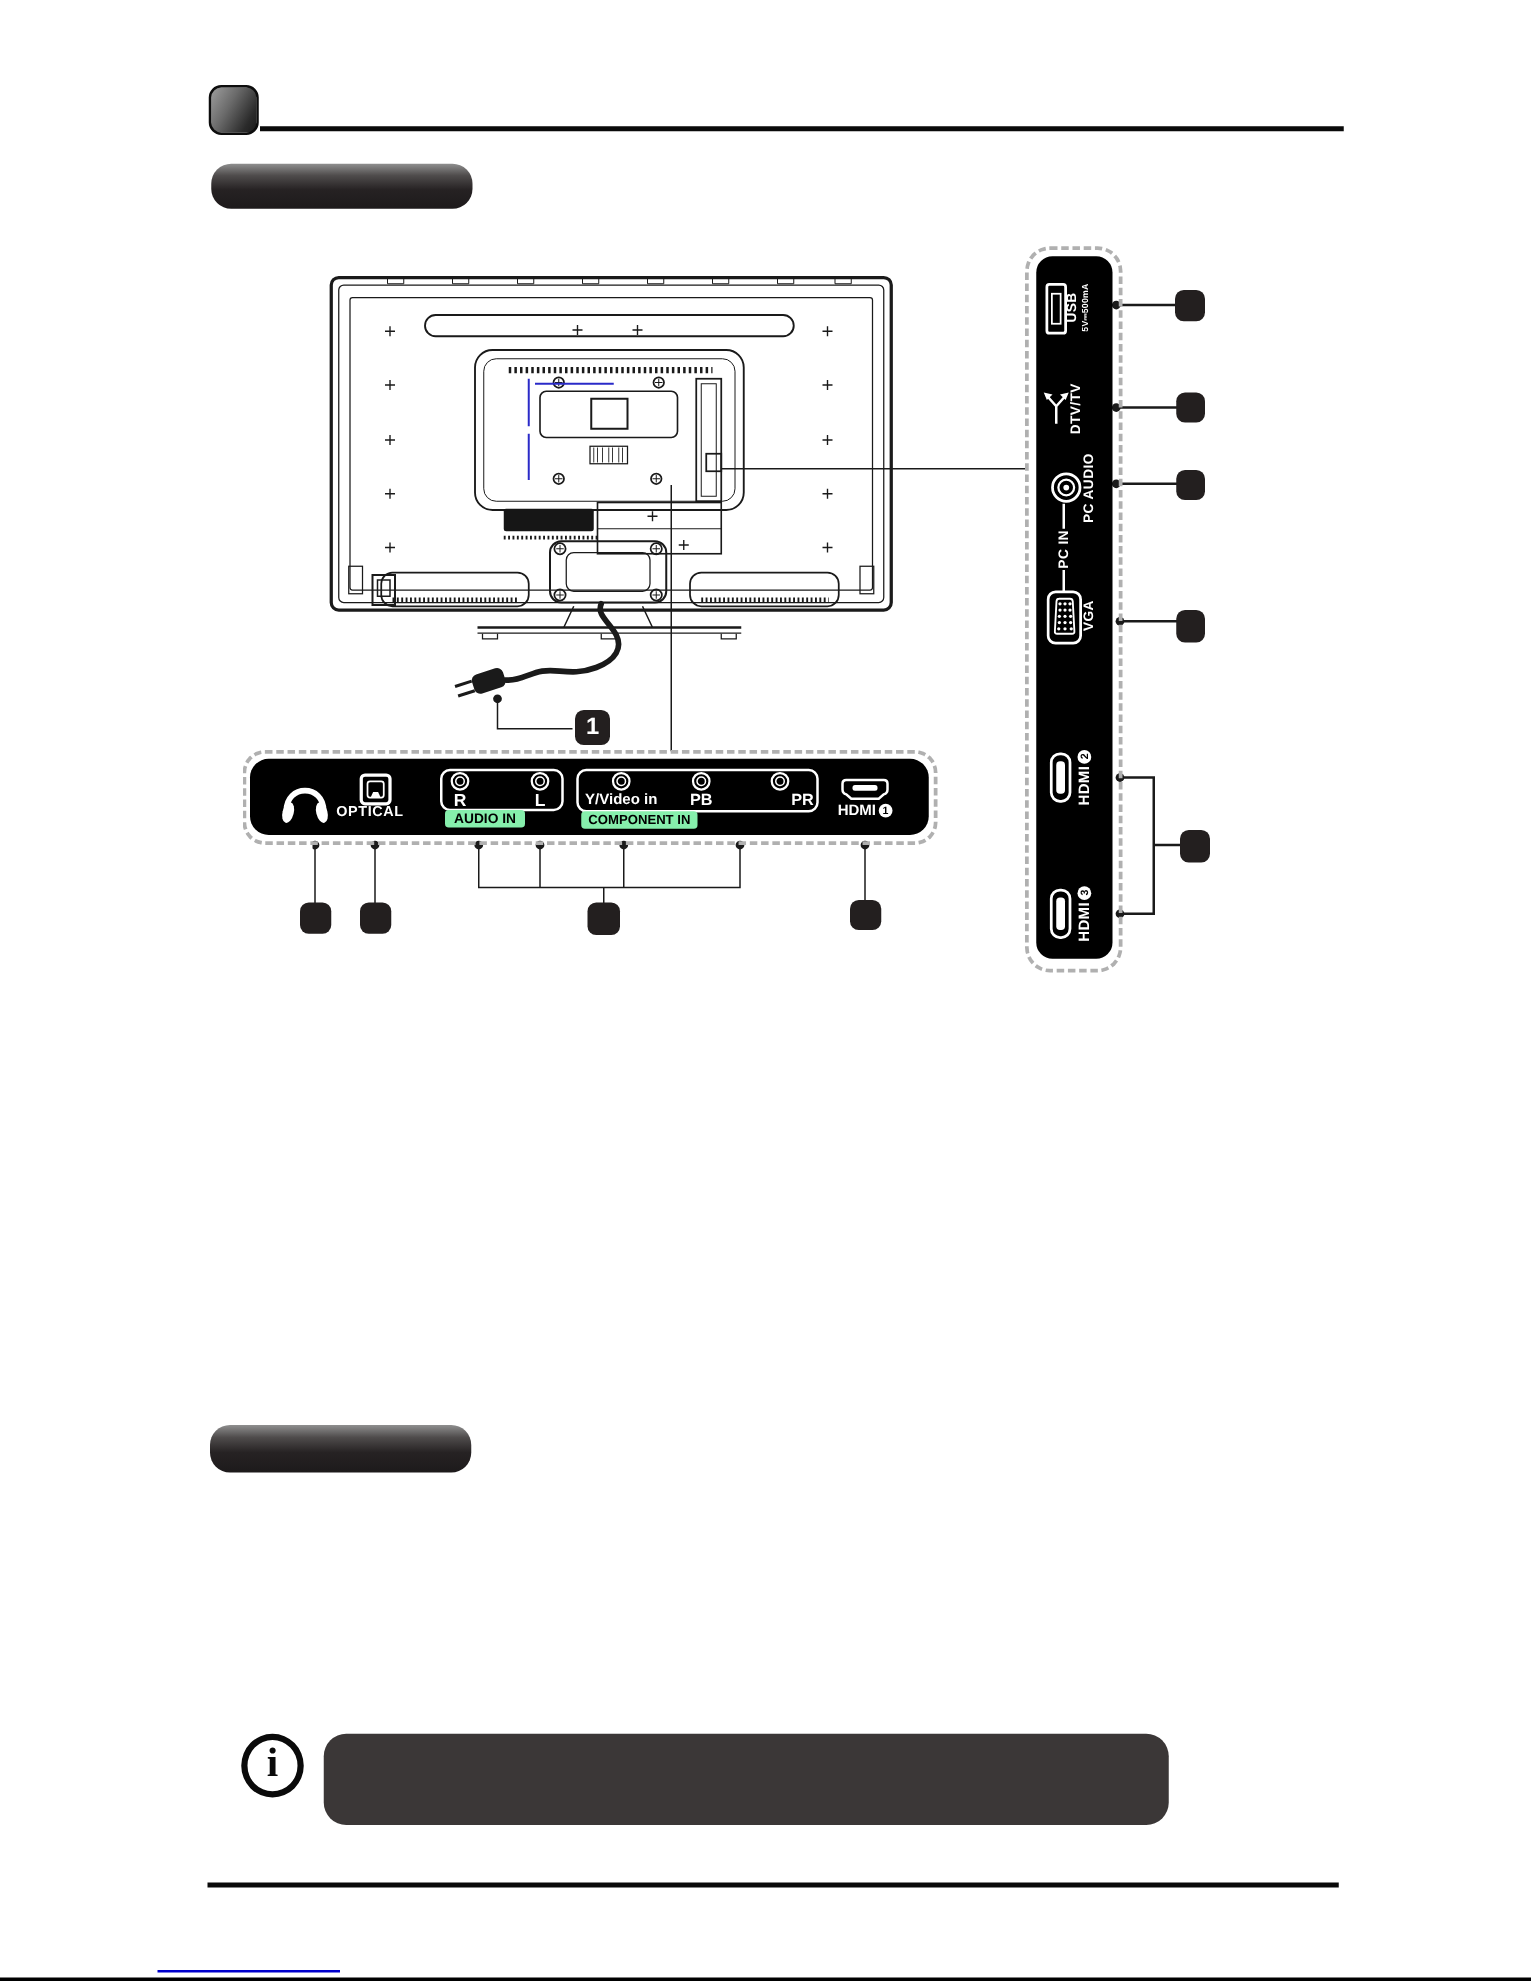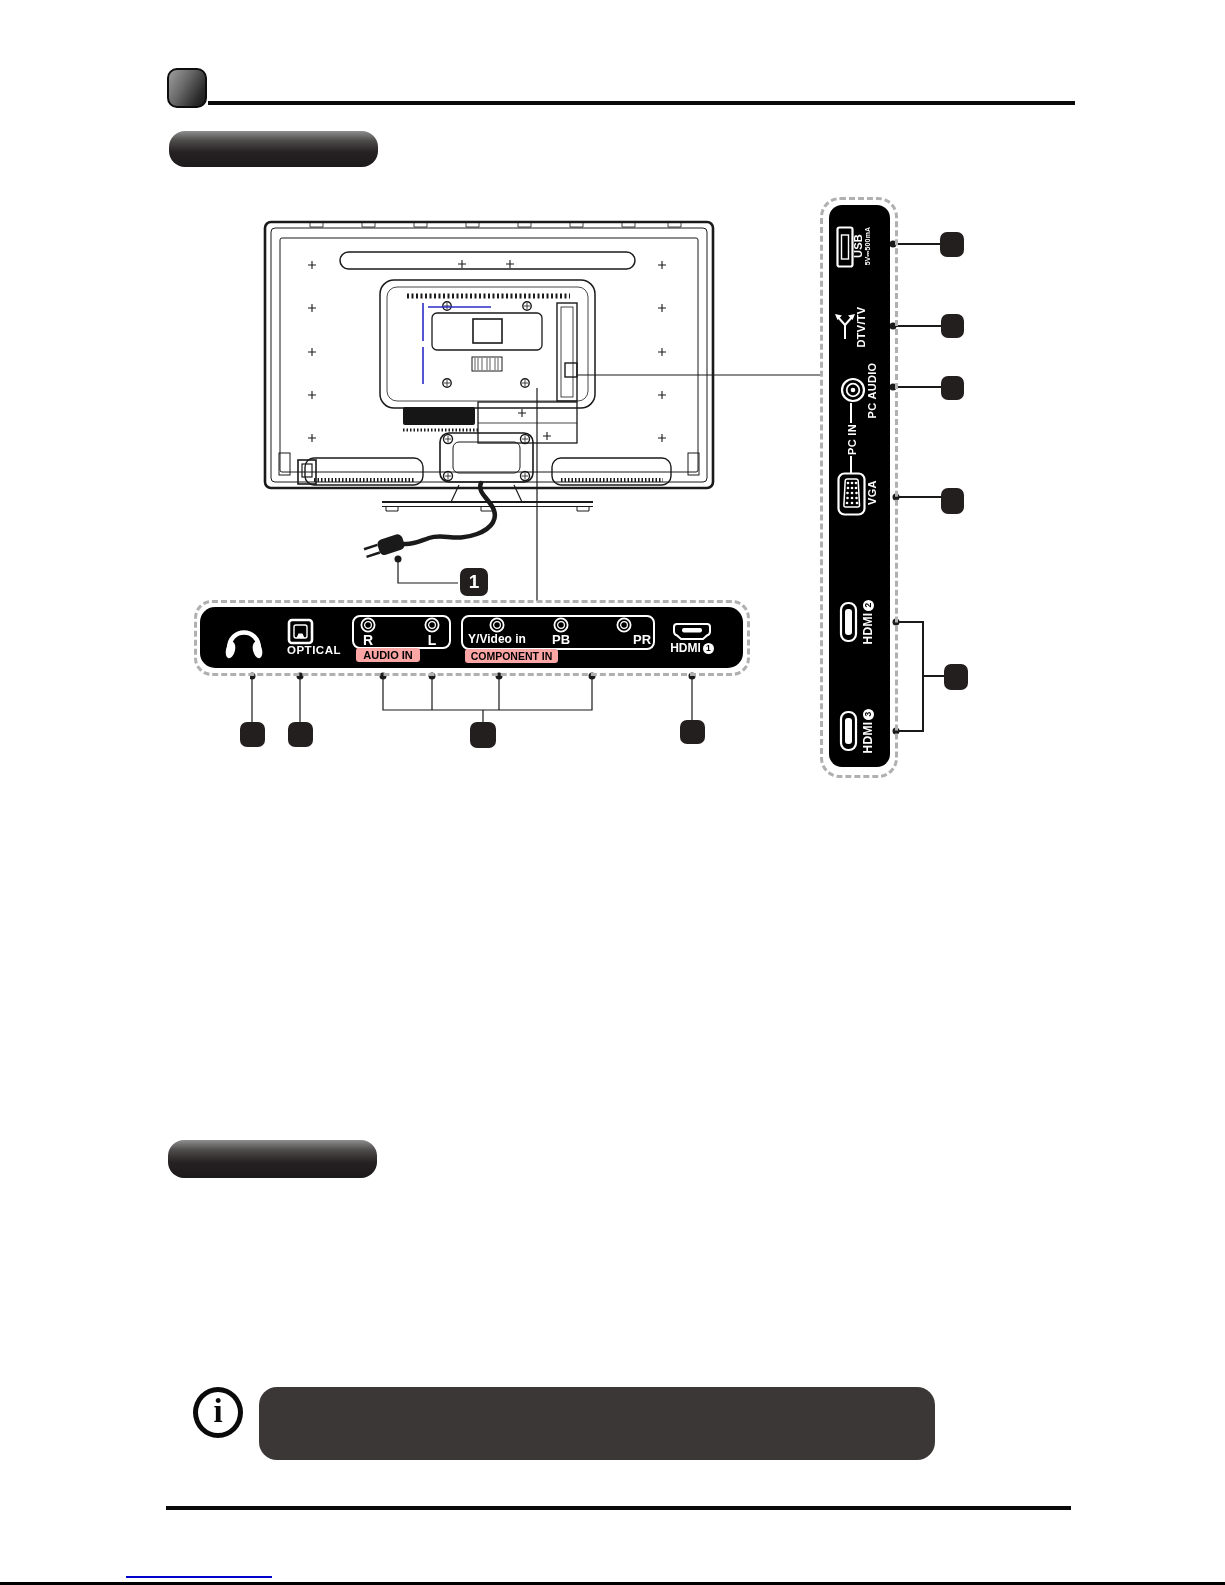--- a/index.html
+++ b/index.html
@@ -25,21 +25,21 @@
   .panel-black{left:200px;top:607px;width:543px;height:61px;background:#000;border-radius:15px;}
   
   .badge{background:#231f1f;border-radius:7px;}
   .badge-num{color:#fff;font-weight:bold;font-size:19px;text-align:center;line-height:28px;}
   
   .rot{transform:rotate(-90deg);color:#fff;font-weight:bold;text-align:center;white-space:nowrap;}
   .lab-main{font-size:11px;letter-spacing:0.3px;}
   .lab-sub{font-size:7px;letter-spacing:0.2px;}
   
   .wlab{color:#fff;font-weight:bold;text-align:center;}
-  .tab{background:#fca5a5;color:#000;font-weight:bold;text-align:center;border-radius:3px;}
+  .tab{background:#86efac;color:#000;font-weight:bold;text-align:center;border-radius:3px;}
   .portbox{border:2.5px solid #fff;border-radius:8px;}
   .cnum{display:inline-block;width:11px;height:11px;border-radius:50%;background:#fff;color:#000;
     font-size:8.5px;font-weight:bold;line-height:11px;text-align:center;margin-left:2px;vertical-align:1px;}
   .wline{background:#fff;width:1.5px;}
   
   .info-icon{left:193px;top:1387px;width:40px;height:41px;border:5px solid #0a0a0a;border-radius:50%;
     color:#0a0a0a;font-weight:bold;font-size:33px;text-align:center;line-height:38px;font-family:"Liberation Serif","DejaVu Serif",serif;}
   .note-box{left:259px;top:1387px;width:676px;height:73px;background:#3b3737;border-radius:18px;}
 </style>
 </head>
@@ -254,21 +254,21 @@
   <path d="M8,31 C8,9 38,9 38,31" fill="none" stroke="#fff" stroke-width="4.5"></path>
   <ellipse cx="9.5" cy="32" rx="4.5" ry="8.5" fill="#fff" transform="rotate(14 9.5 32)"></ellipse>
   <ellipse cx="36.5" cy="32" rx="4.5" ry="8.5" fill="#fff" transform="rotate(-14 36.5 32)"></ellipse>
 </svg>
 
 <svg class="abs" style="left:287px;top:618px" width="27" height="27">
   <rect x="2" y="2" width="23" height="23" rx="3" fill="none" stroke="#fff" stroke-width="2.6"></rect>
   <rect x="7" y="7" width="13" height="13" rx="2" fill="none" stroke="#fff" stroke-width="1.4"></rect>
   <path d="M9.5,20 h8 l-2,-4.5 h-4 z" fill="#fff"></path>
 </svg>
-<div class="abs wlab" style="left:283px;top:644px;width:62px;font-size:11.5px;letter-spacing:0.5px">OPTICAL</div>
+<div class="abs wlab" style="left:265px;top:644px;width:62px;font-size:11.5px;letter-spacing:0.5px">OPTICAL</div>
 
 <div class="abs portbox" style="left:352px;top:615px;width:95px;height:30px"></div>
 <svg class="abs" style="left:360px;top:617px" width="16" height="16">
   <circle cx="8" cy="8" r="6.6" fill="none" stroke="#fff" stroke-width="1.8"></circle>
     <circle cx="8" cy="8" r="3.4" fill="none" stroke="#fff" stroke-width="1.2"></circle>
 </svg>
 <svg class="abs" style="left:424px;top:617px" width="16" height="16">
   <circle cx="8" cy="8" r="6.6" fill="none" stroke="#fff" stroke-width="1.8"></circle>
     <circle cx="8" cy="8" r="3.4" fill="none" stroke="#fff" stroke-width="1.2"></circle>
 </svg>

